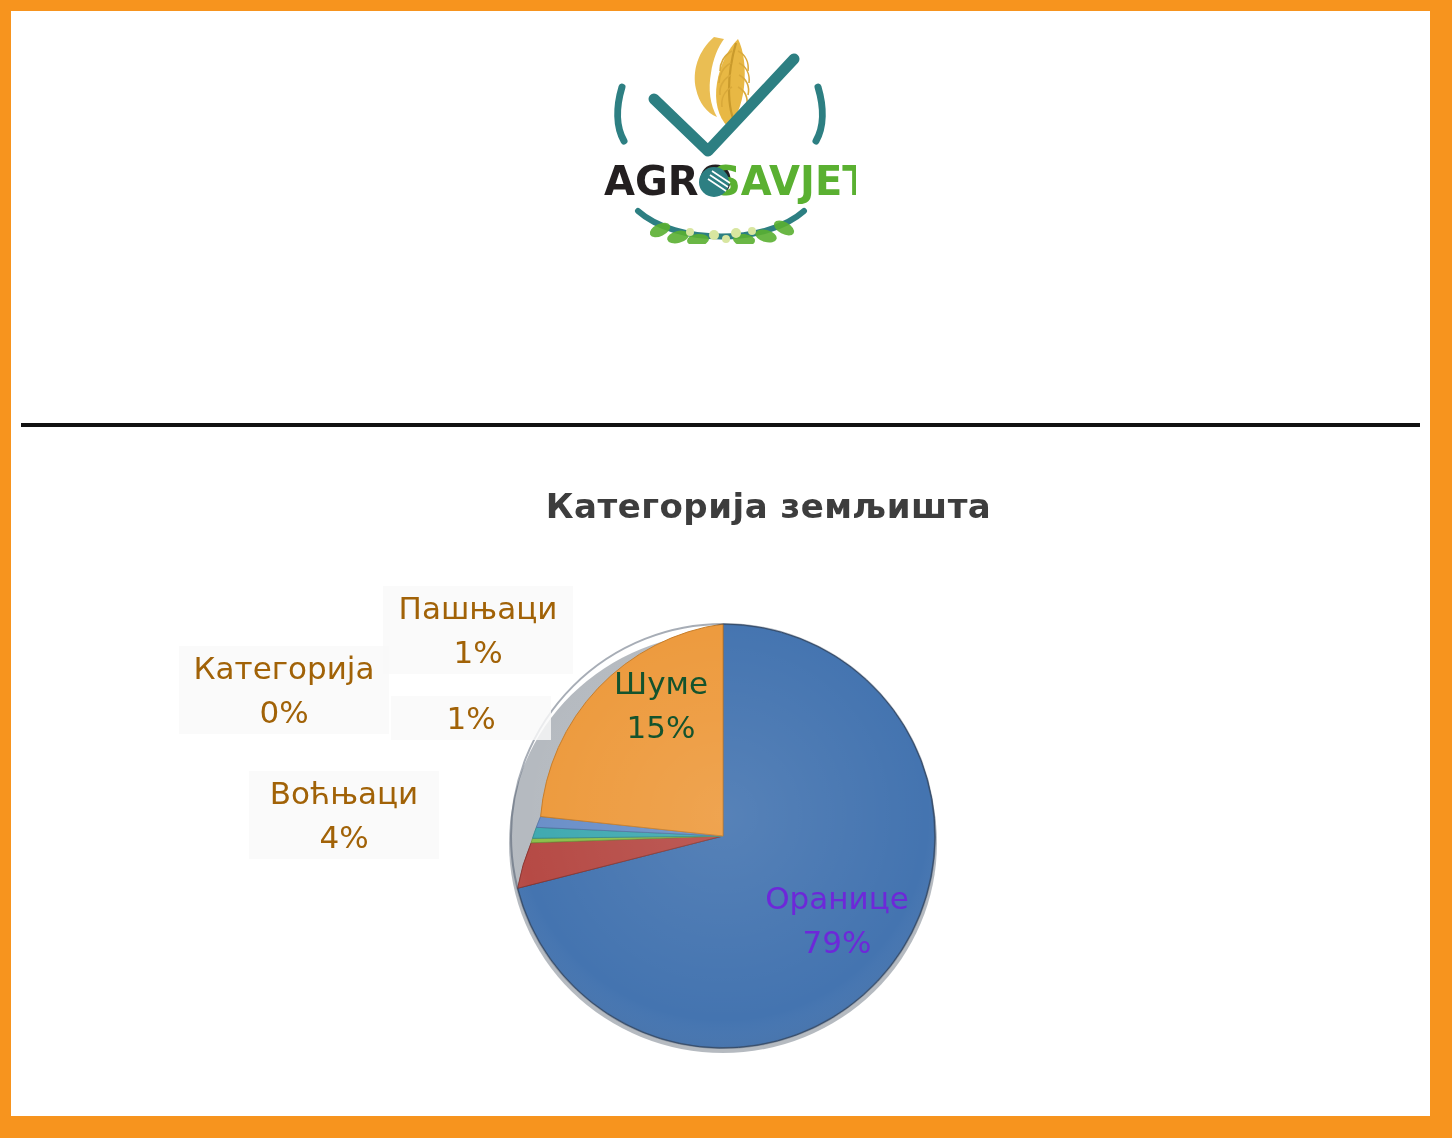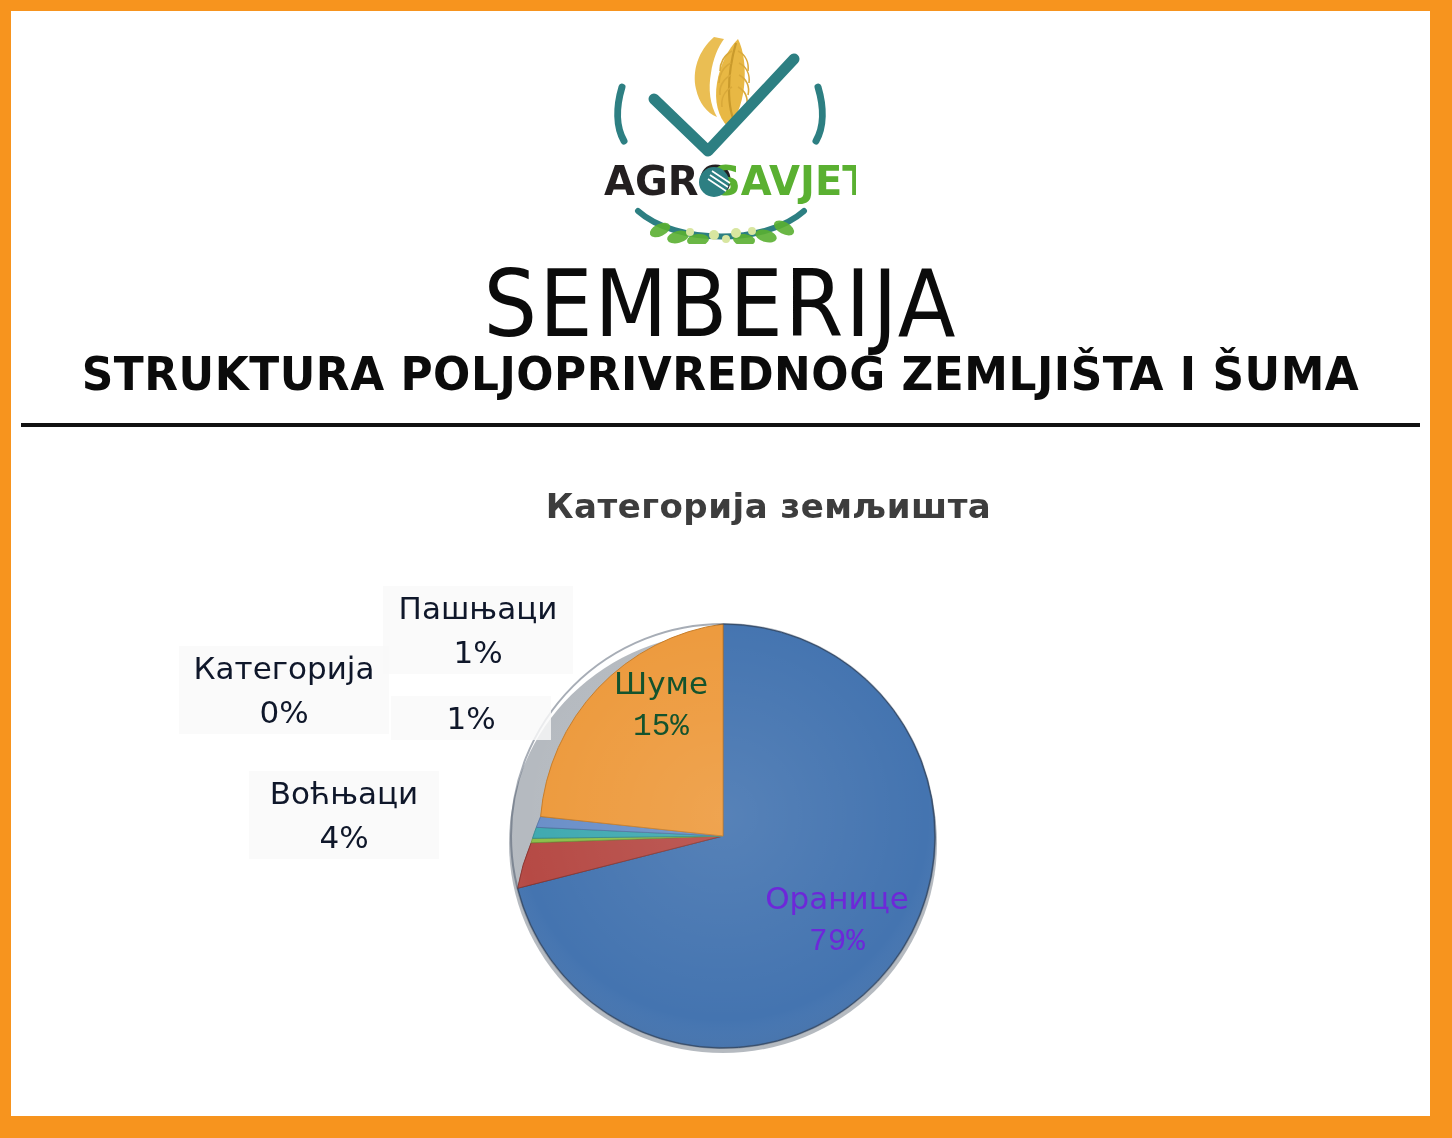--- a/index.html
+++ b/index.html
@@ -116,21 +116,21 @@
     width: 100%;
     height: 100%;
   }
 
   
   .callout {
     position: absolute;
     font-family: "DejaVu Sans", "Liberation Sans", sans-serif;
     font-size: 31px;
     font-weight: 400;
-    color: #0f172a;
+    color: #a16207;
     text-align: center;
     line-height: 1.42;
     background: rgba(249,249,249,0.82);
     white-space: nowrap;
   }
   .callout .cat { display: block; }
   .callout .pct { display: block; }
 
   #callout-pasnjaci  { left: 372px; top: 155px; width: 190px; }
   #callout-vinogradi { left: 168px; top: 215px; width: 210px; }
@@ -140,21 +140,21 @@
   
   .slice-label {
     position: absolute;
     font-family: "DejaVu Sans", "Liberation Sans", sans-serif;
     font-size: 31px;
     text-align: center;
     line-height: 1.42;
     white-space: nowrap;
   }
   .slice-label .cat { display: block; }
-  .slice-label .pct { display: block; font-family: Liberation Mono, monospace; }
+  .slice-label .pct { display: block; }
 
   #label-sume {
     left: 570px; top: 230px; width: 160px;
     color: #14532d;
   }
   #label-oranice {
     left: 726px; top: 445px; width: 200px;
     color: #6d28d9;
   }
 </style>
@@ -212,24 +212,20 @@
               <circle cx="128" cy="206" r="5"></circle>
                 <circle cx="140" cy="210" r="4"></circle>
               <circle cx="150" cy="204" r="5"></circle>
                 <circle cx="166" cy="202" r="4"></circle>
               <circle cx="104" cy="203" r="4"></circle>
             </g>
           </g>
         </svg>
       </div>
 
-      <div id="title-block">
-        <div id="main-title">SEMBERIJA</div>
-        <div id="sub-title">STRUKTURA POLJOPRIVREDNOG ZEMLJIŠTA I ŠUMA</div>
-      </div>
     </div>
 
     <div id="title-rule"></div>
 
     <div id="chart-area">
 
       <div id="chart-title">Категорија земљишта</div>
 
       <svg id="pie-svg" viewBox="0 0 1419 696" preserveAspectRatio="none" xmlns="http://www.w3.org/2000/svg">
         <defs>

